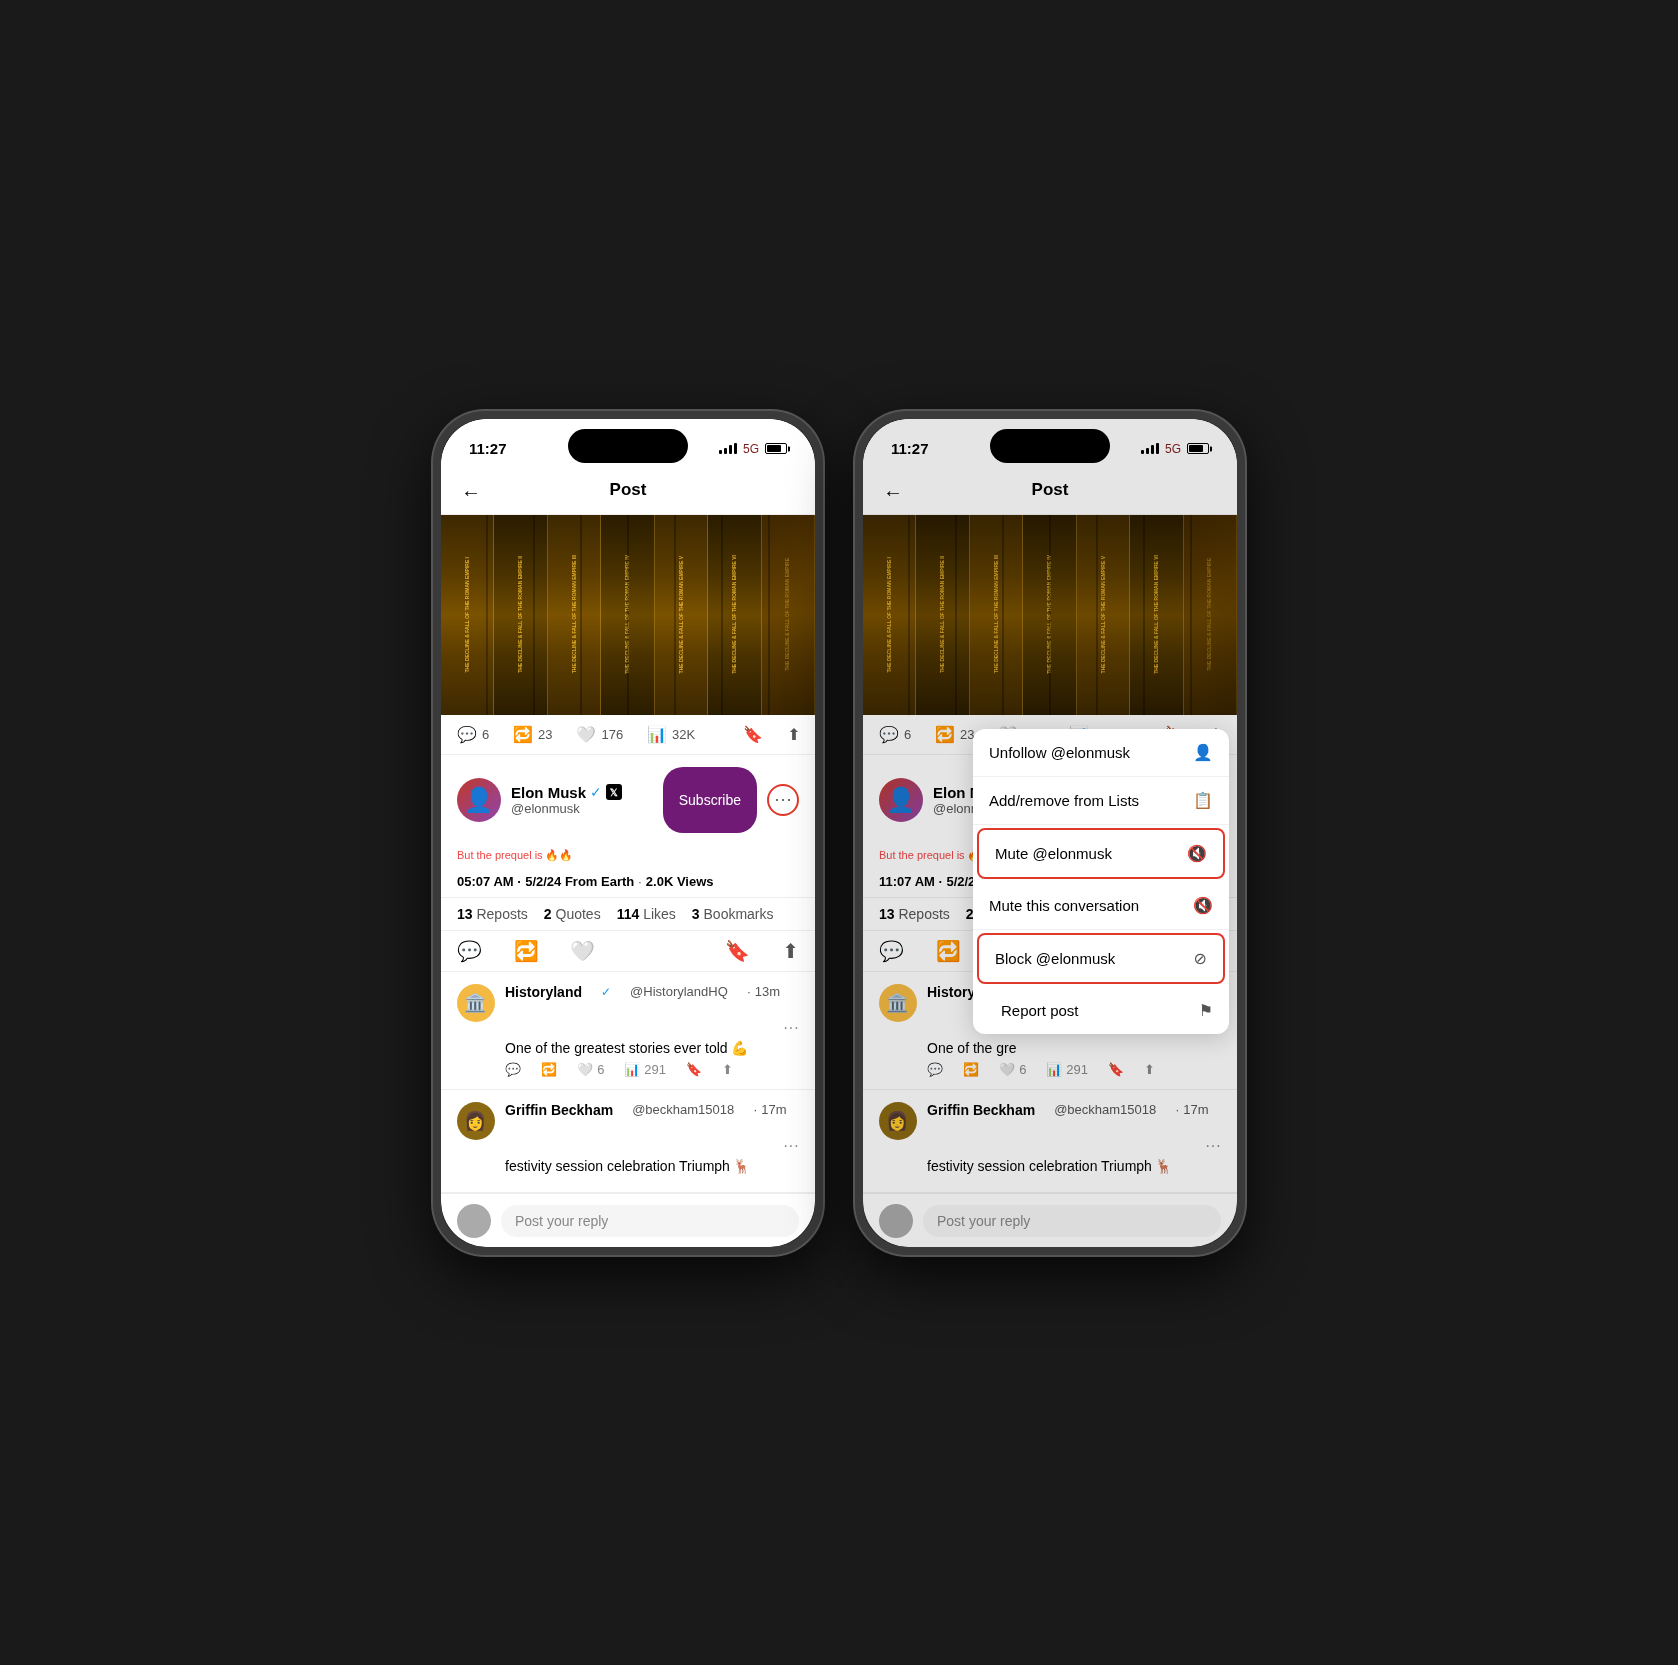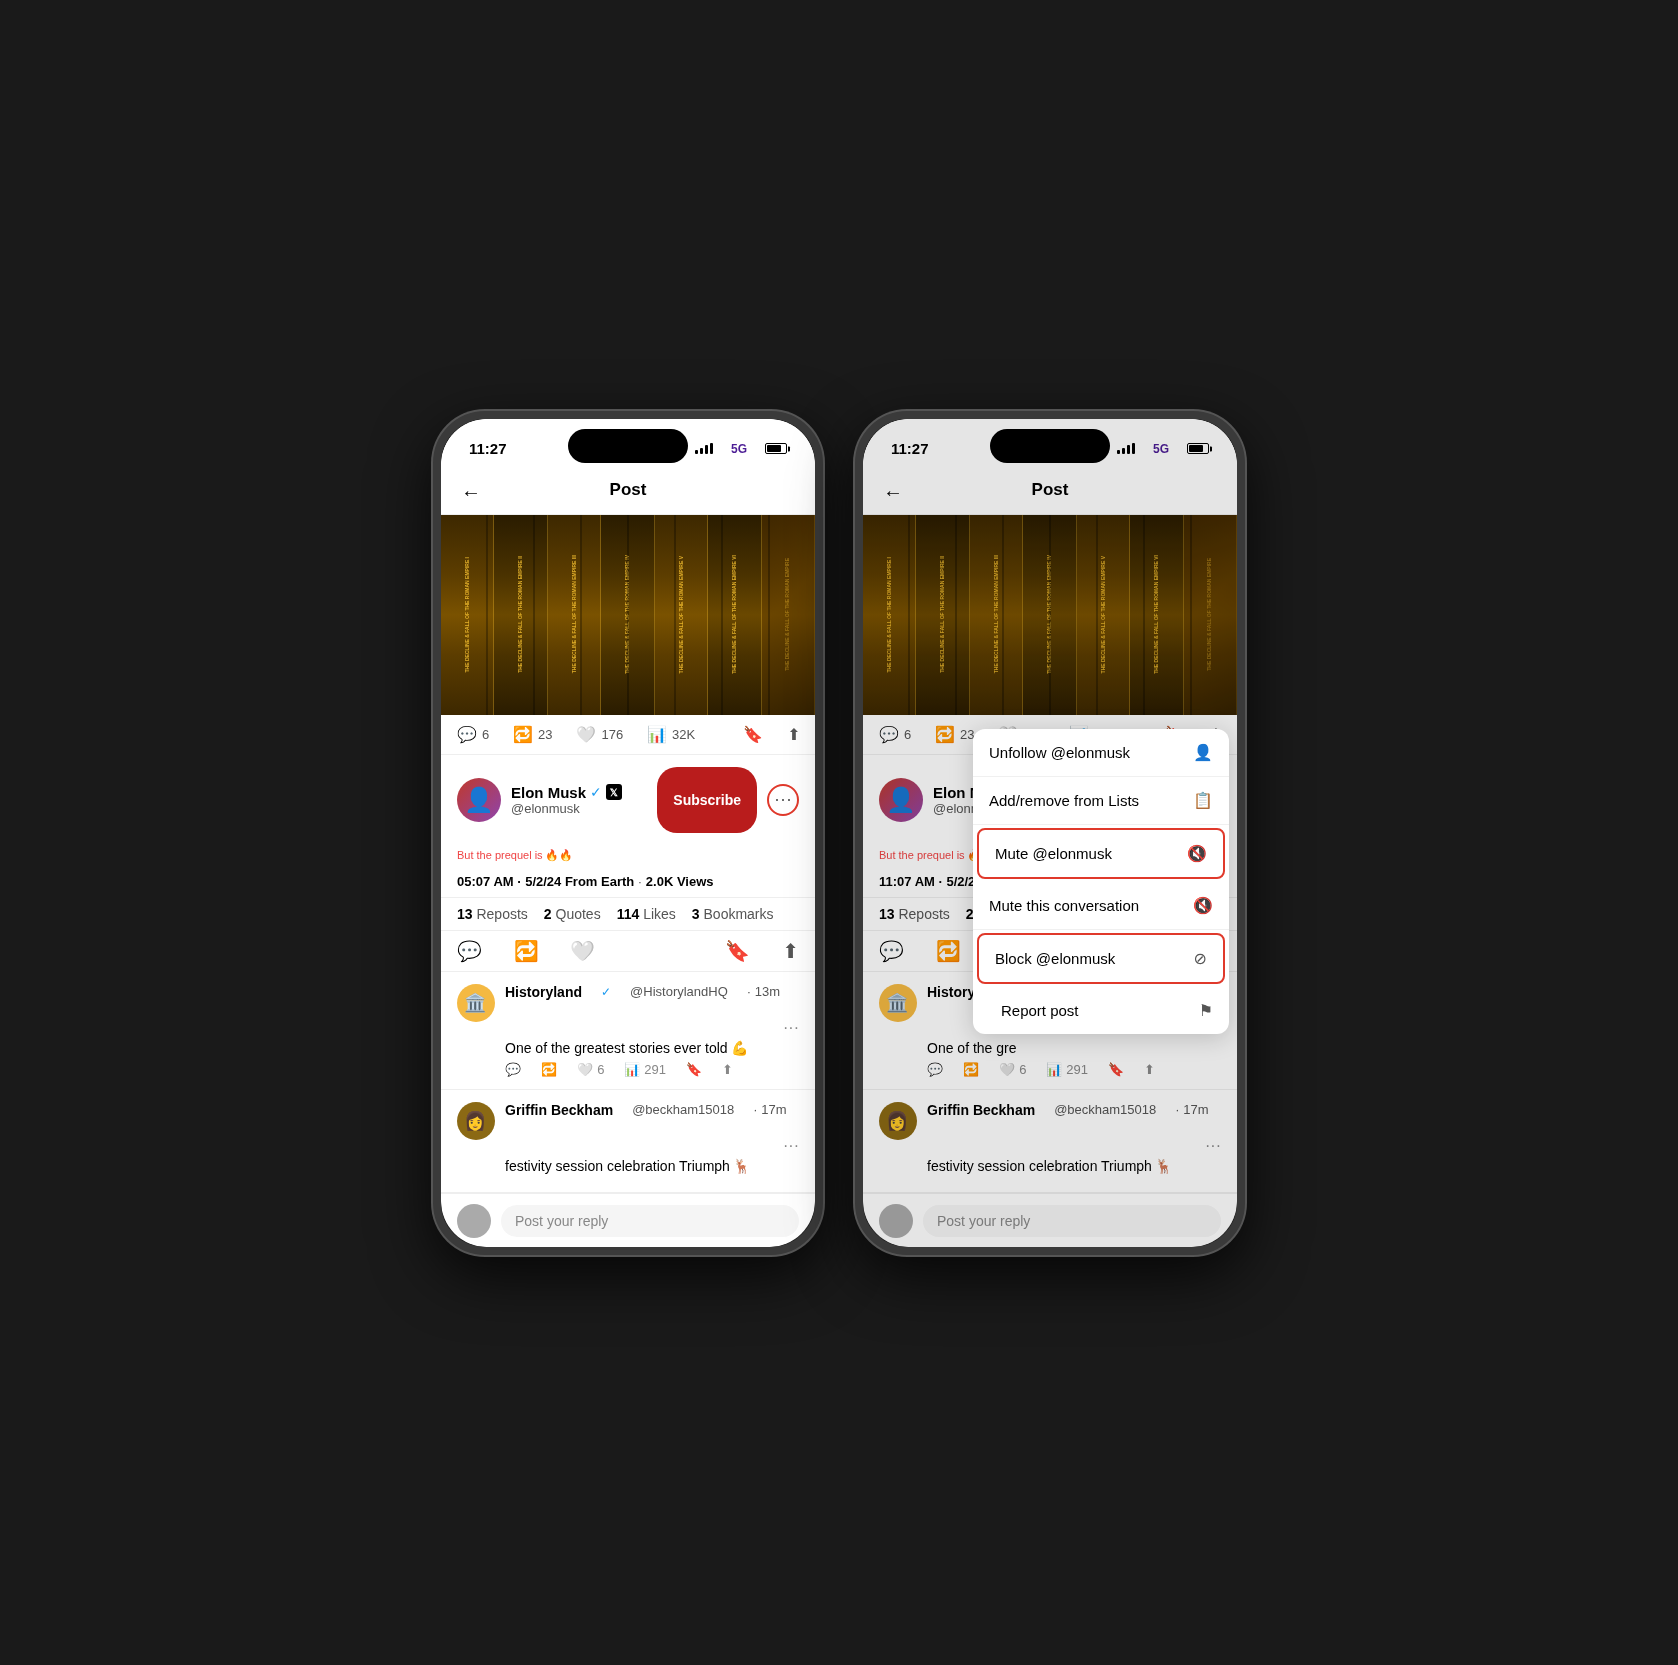--- a/index.html
+++ b/index.html
@@ -45,24 +45,24 @@
       background: #fff;
     }
     .status-time {
       font-size: 15px;
       font-weight: 600;
       color: #000;
     }
     .status-icons {
       display: flex;
       align-items: center;
-      gap: 18px;
+      gap: 6px;
       font-size: 12px;
-      font-weight: 700;
-      color: #4c1d95;
+      font-weight: 400;
+      color: #7f1d1d;
     }
     .signal-dots {
       display: flex;
       gap: 2px;
       align-items: flex-end;
     }
     .signal-dot {
       width: 3px;
       background: #000;
       border-radius: 1px;
@@ -243,27 +243,27 @@
       justify-content: center;
       color: #fff;
       font-size: 10px;
       font-weight: 900;
     }
     .user-handle {
       font-size: 13px;
       color: #555;
     }
     .subscribe-btn {
-      background: #b91c1c;
+      background: #701a75;
       color: #fff;
       border: none;
       border-radius: 20px;
       padding: 25px 16px;
       font-size: 14px;
-      font-weight: 700;
+      font-weight: 400;
       cursor: pointer;
     }
     .more-btn {
       width: 32px;
       height: 32px;
       border-radius: 50%;
       border: none;
       background: transparent;
       cursor: pointer;
       display: flex;

